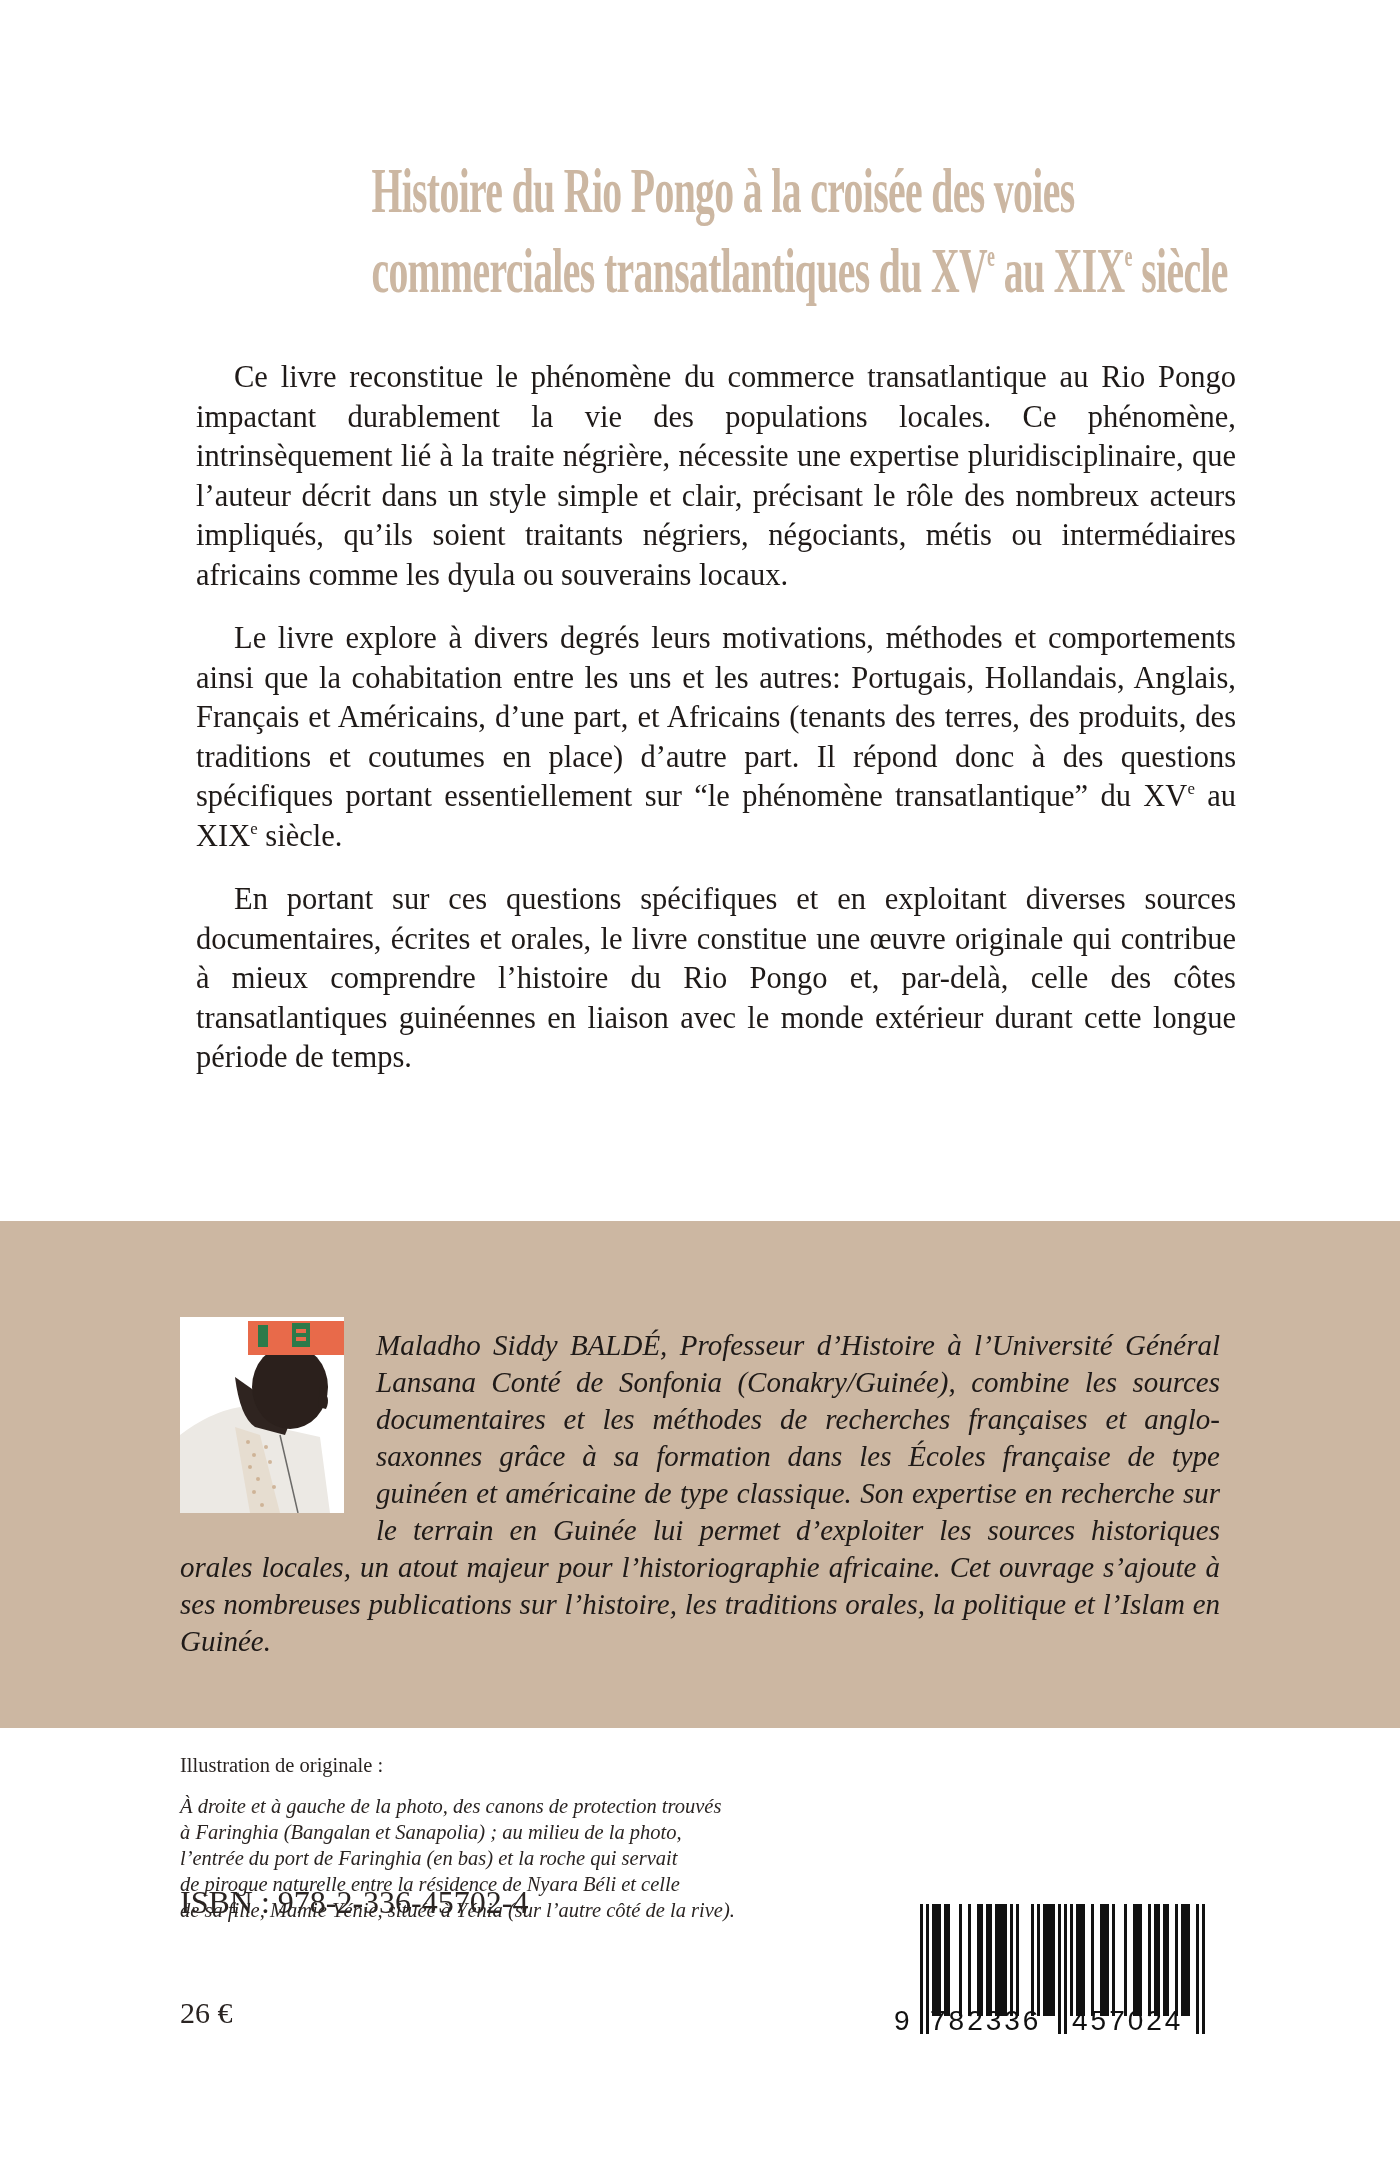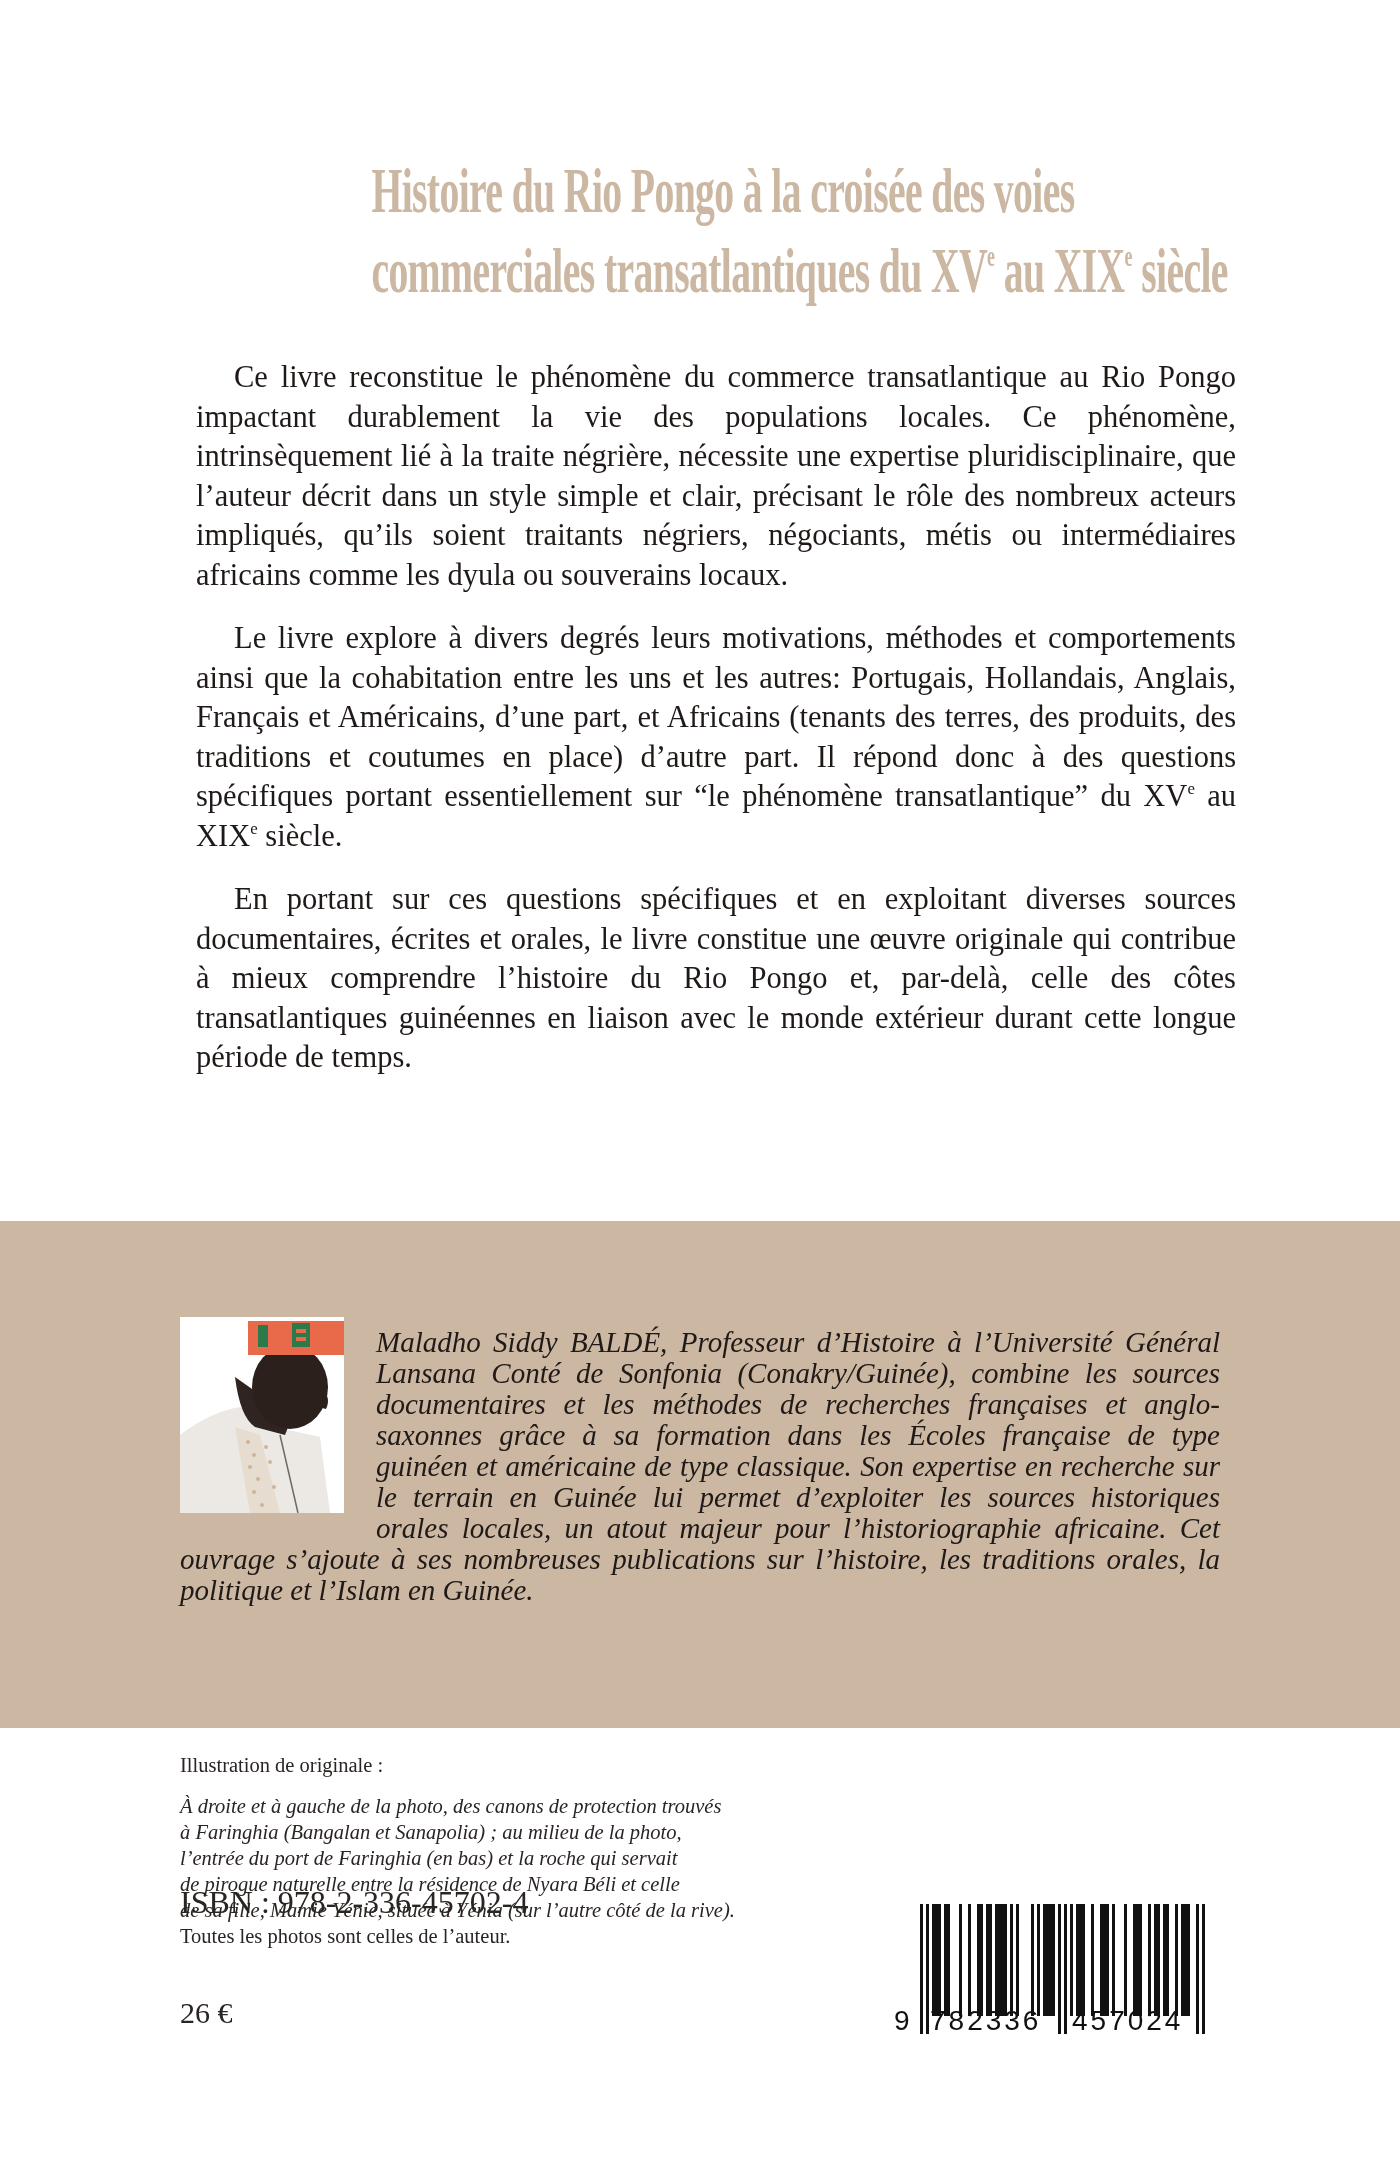--- a/index.html
+++ b/index.html
@@ -18,21 +18,21 @@
              text-indent: 38px; font-family: "Liberation Serif", serif; color: #1f1a18; }
   .blurb sup { font-size: 0.55em; vertical-align: 0.7em; line-height: 0; }
 
   .band { position: absolute; left: 0; top: 1221px; width: 1400px; height: 507px; background: #ccb7a2; }
 
   .photo { position: absolute; left: 180px; top: 1317px; width: 164px; height: 196px;
            background: #ffffff; overflow: hidden; }
   .photo svg { display: block; }
 
   .bio { position: absolute; left: 180px; top: 1327px; width: 1040px;
-         font-style: italic; font-size: 29px; line-height: 31px; text-align: justify;
+         font-style: italic; font-size: 29px; line-height: 37px; text-align: justify;
          color: #1f1a18; font-family: "Liberation Serif", serif; }
   .bio .float { float: left; width: 196px; height: 198px; }
   .bio .name { font-style: italic; }
 
   .credits { position: absolute; left: 180px; top: 1752px; width: 640px;
              font-size: 20.5px; line-height: 26px; color: #2a2422; }
   .credits .heading { font-style: normal; }
   .credits .body { font-style: italic; white-space: pre-line; margin-top: 15px; }
   .credits .footer { font-style: normal; }
 
@@ -93,21 +93,20 @@
   <span class="name">Maladho Siddy BALDÉ</span><span>, Professeur d’Histoire à l’Université Général Lansana Conté de Sonfonia (Conakry/Guinée), combine les sources documentaires et les méthodes de recherches françaises et anglo-saxonnes grâce à sa formation dans les Écoles française de type guinéen et américaine de type classique. Son expertise en recherche sur le terrain en Guinée lui permet d’exploiter les sources historiques orales locales, un atout majeur pour l’historiographie africaine. Cet ouvrage s’ajoute à ses nombreuses publications sur l’histoire, les traditions orales, la politique et l’Islam en Guinée.</span>
 </div>
 
 <div class="credits">
   <div class="heading">Illustration de originale :</div>
   <div class="body">À droite et à gauche de la photo, des canons de protection trouvés
 à Faringhia (Bangalan et Sanapolia) ; au milieu de la photo,
 l’entrée du port de Faringhia (en bas) et la roche qui servait
 de pirogue naturelle entre la résidence de Nyara Béli et celle
 de sa fille, Mamie Yénie, située à Yénia (sur l’autre côté de la rive).</div>
-  <div class="footer">Toutes les photos sont celles de l’auteur.</div>
 </div>
 
 <div class="isbn">ISBN : 978-2-336-45702-4</div>
 <div class="price">26 €</div>
 
 <svg class="barcode" id="barcode" viewBox="0 0 350 150">
   <g id="bars">
       <rect x="30" y="14" width="3" height="130" fill="#111"></rect>
       <rect x="36" y="14" width="3" height="130" fill="#111"></rect>
       <rect x="42" y="14" width="3" height="112" fill="#111"></rect>

